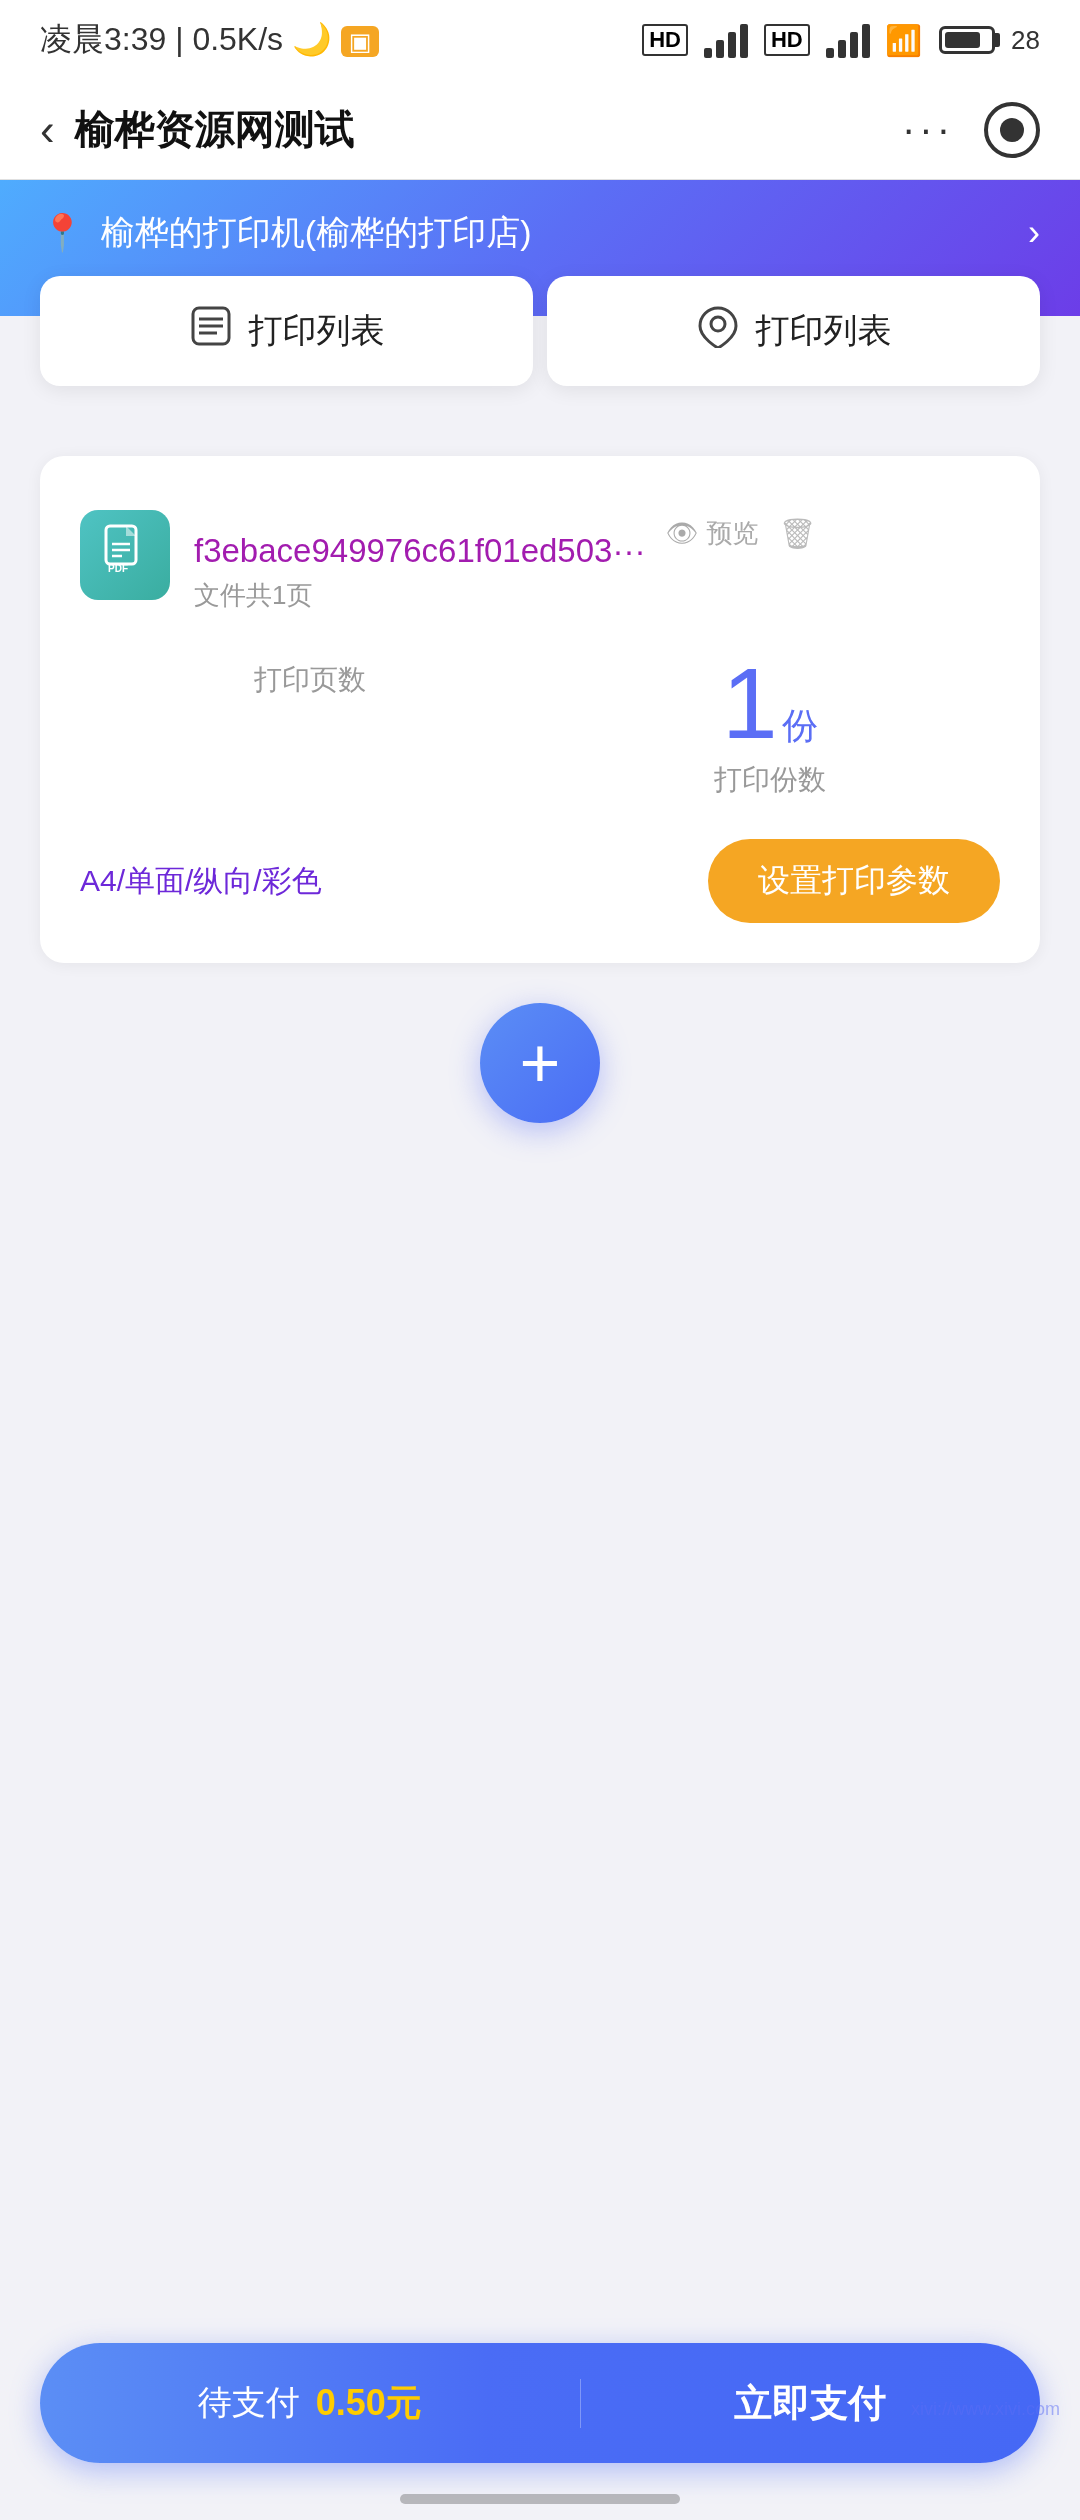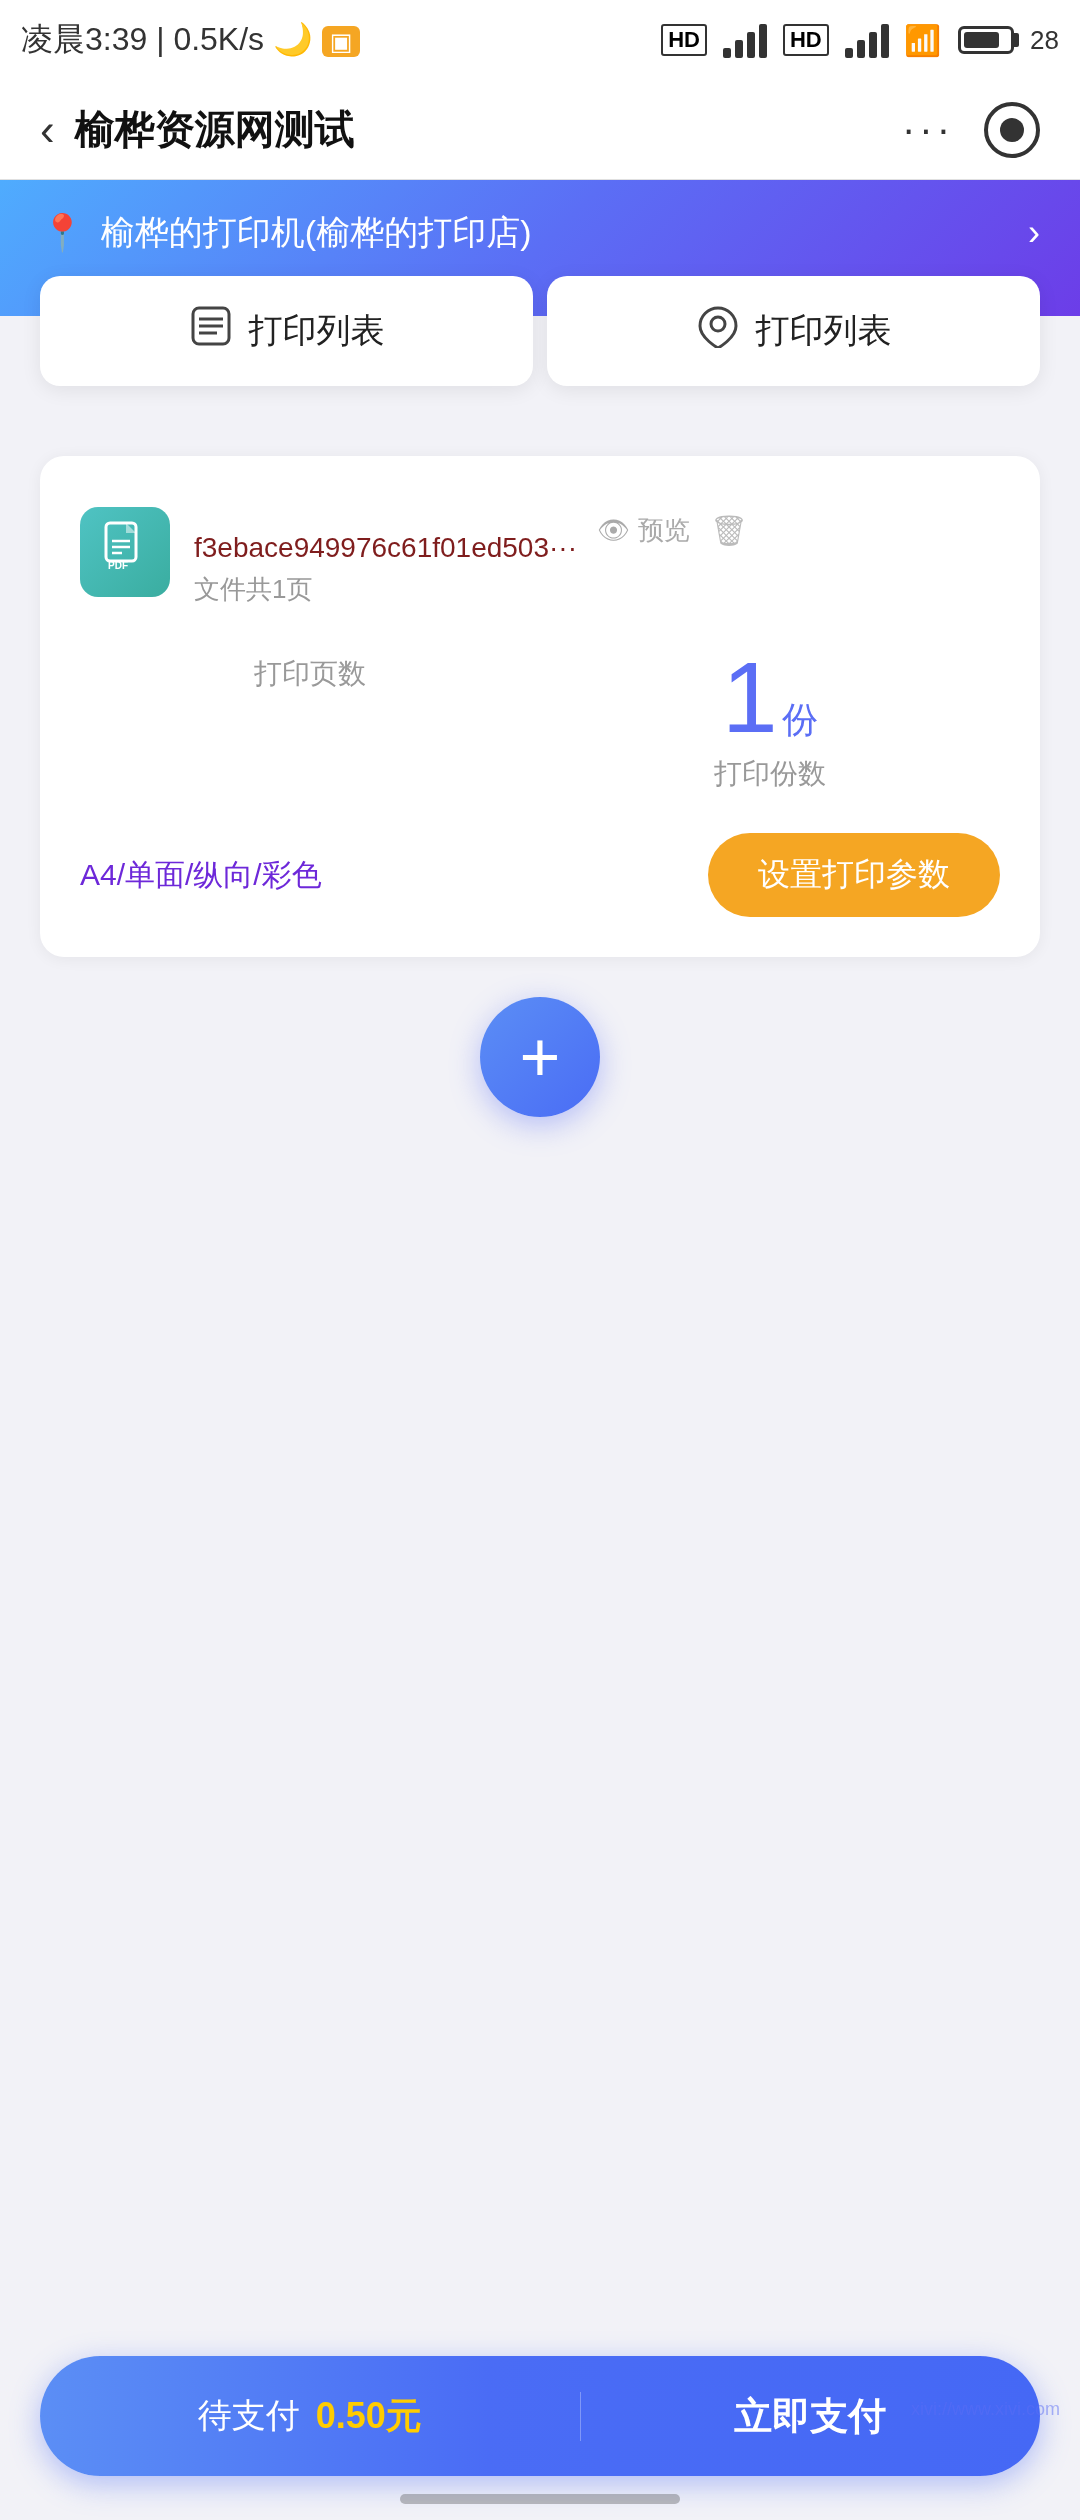--- a/index.html
+++ b/index.html
@@ -13,21 +13,21 @@
       overflow-x: hidden;
     }
 
     
     .status-bar {
       height: 80px;
       background: #fff;
       display: flex;
       align-items: center;
       justify-content: space-between;
-      padding: 0 21px;
+      padding: 0 40px;
     }
     .status-bar-left {
       font-size: 32px;
       color: #333;
       font-weight: 500;
     }
     .status-bar-right {
       display: flex;
       align-items: center;
       gap: 16px;
@@ -215,22 +215,22 @@
     .file-info {
       flex: 1;
     }
     .file-name-row {
       display: flex;
       align-items: center;
       gap: 20px;
       margin-bottom: 8px;
     }
     .file-name {
-      font-size: 28px;
-      color: #7f1d1d;
+      font-size: 33px;
+      color: #a21caf;
       font-weight: 500;
       margin-top: 36px;
     }
     .file-preview-btn {
       display: flex;
       align-items: center;
       gap: 8px;
       cursor: pointer;
     }
     .eye-icon {
@@ -319,21 +319,21 @@
     .add-plus {
       font-size: 70px;
       color: #fff;
       line-height: 1;
       font-weight: 200;
     }
 
     
     .bottom-bar {
       position: fixed;
-      bottom: 44px;
+      bottom: 57px;
       left: 50%;
       transform: translateX(-50%);
       width: 1000px;
       height: 120px;
       border-radius: 60px;
       background: linear-gradient(90deg, #5b8ef5 0%, #4a6cf5 45%, #4a6cf5 45%, #4568f5 100%);
       display: flex;
       align-items: center;
       overflow: hidden;
       box-shadow: 0 8px 30px rgba(74, 108, 245, 0.4);

